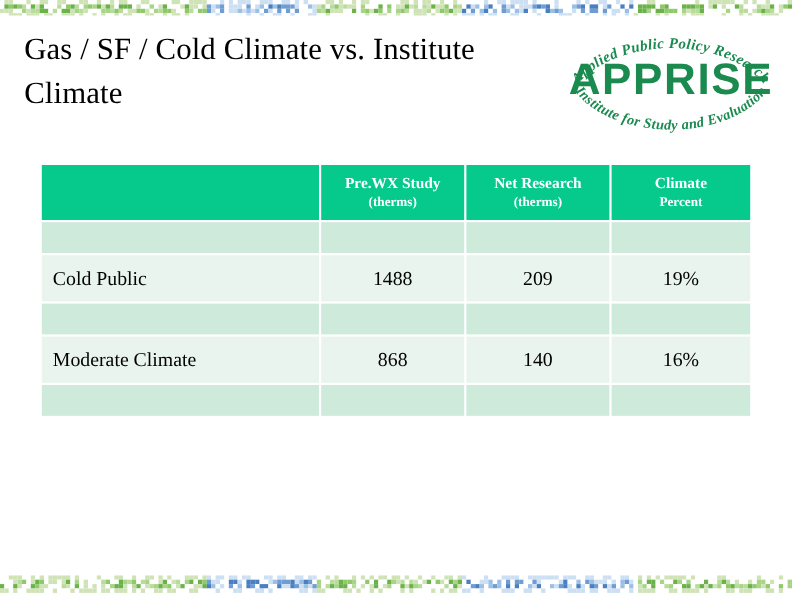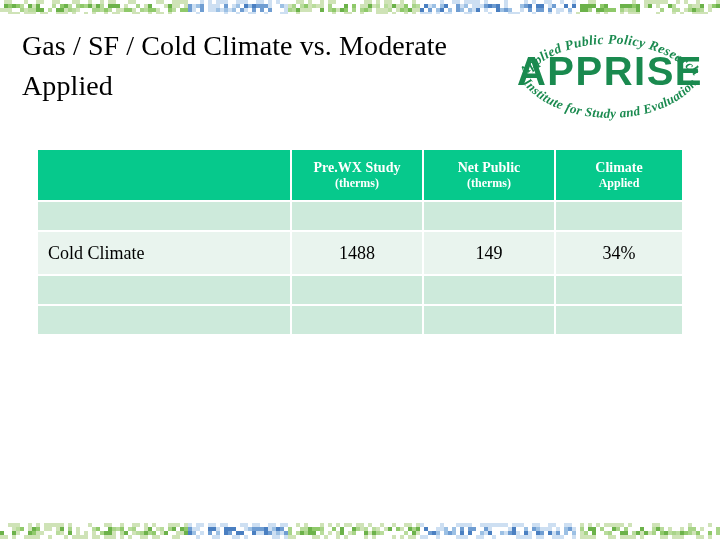--- a/index.html
+++ b/index.html
@@ -113,21 +113,21 @@
   }
   tr.datarow td.num {
     text-align: center;
   }
 </style>
 </head>
 <body>
 
 <div class="mosaic top"><i style="background:#ffffff"></i><i style="background:#cfe3b7"></i><i style="background:#cfe3b7"></i><i style="background:#ffffff"></i><i style="background:#ffffff"></i><i style="background:#ffffff"></i><i style="background:#cfe3b7"></i><i style="background:#ffffff"></i><i style="background:#ffffff"></i><i style="background:#cfe3b7"></i><i style="background:#cfe3b7"></i><i style="background:#ffffff"></i><i style="background:#ffffff"></i><i style="background:#cfe3b7"></i><i style="background:#cfe3b7"></i><i style="background:#ffffff"></i><i style="background:#ffffff"></i><i style="background:#ffffff"></i><i style="background:#cfe3b7"></i><i style="background:#cfe3b7"></i><i style="background:#ffffff"></i><i style="background:#ffffff"></i><i style="background:#cfe3b7"></i><i style="background:#ffffff"></i><i style="background:#ffffff"></i><i style="background:#cfe3b7"></i><i style="background:#ffffff"></i><i style="background:#cfe3b7"></i><i style="background:#cfe3b7"></i><i style="background:#ffffff"></i><i style="background:#ffffff"></i><i style="background:#ffffff"></i><i style="background:#cfe3b7"></i><i style="background:#cfe3b7"></i><i style="background:#ffffff"></i><i style="background:#ffffff"></i><i style="background:#ffffff"></i><i style="background:#ffffff"></i><i style="background:#ffffff"></i><i style="background:#cfe3b7"></i><i style="background:#cfe3b7"></i><i style="background:#ffffff"></i><i style="background:#ffffff"></i><i style="background:#cfe3b7"></i><i style="background:#cfe3b7"></i><i style="background:#cfe3b7"></i><i style="background:#cfe3b7"></i><i style="background:#ffffff"></i><i style="background:#ffffff"></i><i style="background:#ffffff"></i><i style="background:#cddff2"></i><i style="background:#ffffff"></i><i style="background:#cddff2"></i><i style="background:#ffffff"></i><i style="background:#cddff2"></i><i style="background:#cddff2"></i><i style="background:#cddff2"></i><i style="background:#ffffff"></i><i style="background:#ffffff"></i><i style="background:#cddff2"></i><i style="background:#cddff2"></i><i style="background:#cddff2"></i><i style="background:#ffffff"></i><i style="background:#ffffff"></i><i style="background:#cddff2"></i><i style="background:#cddff2"></i><i style="background:#ffffff"></i><i style="background:#cddff2"></i><i style="background:#ffffff"></i><i style="background:#cddff2"></i><i style="background:#ffffff"></i><i style="background:#ffffff"></i><i style="background:#ffffff"></i><i style="background:#ffffff"></i><i style="background:#cfe3b7"></i><i style="background:#cfe3b7"></i><i style="background:#ffffff"></i><i style="background:#cfe3b7"></i><i style="background:#ffffff"></i><i style="background:#ffffff"></i><i style="background:#cfe3b7"></i><i style="background:#ffffff"></i><i style="background:#cfe3b7"></i><i style="background:#cfe3b7"></i><i style="background:#ffffff"></i><i style="background:#ffffff"></i><i style="background:#ffffff"></i><i style="background:#ffffff"></i><i style="background:#ffffff"></i><i style="background:#ffffff"></i><i style="background:#ffffff"></i><i style="background:#cfe3b7"></i><i style="background:#cfe3b7"></i><i style="background:#ffffff"></i><i style="background:#cfe3b7"></i><i style="background:#ffffff"></i><i style="background:#cfe3b7"></i><i style="background:#cfe3b7"></i><i style="background:#ffffff"></i><i style="background:#ffffff"></i><i style="background:#cfe3b7"></i><i style="background:#ffffff"></i><i style="background:#ffffff"></i><i style="background:#cfe3b7"></i><i style="background:#ffffff"></i><i style="background:#ffffff"></i><i style="background:#ffffff"></i><i style="background:#ffffff"></i><i style="background:#ffffff"></i><i style="background:#ffffff"></i><i style="background:#cddff2"></i><i style="background:#ffffff"></i><i style="background:#ffffff"></i><i style="background:#cddff2"></i><i style="background:#cddff2"></i><i style="background:#ffffff"></i><i style="background:#cddff2"></i><i style="background:#cddff2"></i><i style="background:#cddff2"></i><i style="background:#cddff2"></i><i style="background:#ffffff"></i><i style="background:#cddff2"></i><i style="background:#ffffff"></i><i style="background:#ffffff"></i><i style="background:#ffffff"></i><i style="background:#ffffff"></i><i style="background:#cddff2"></i><i style="background:#ffffff"></i><i style="background:#ffffff"></i><i style="background:#ffffff"></i><i style="background:#ffffff"></i><i style="background:#cddff2"></i><i style="background:#ffffff"></i><i style="background:#cddff2"></i><i style="background:#ffffff"></i><i style="background:#ffffff"></i><i style="background:#cddff2"></i><i style="background:#cddff2"></i><i style="background:#ffffff"></i><i style="background:#ffffff"></i><i style="background:#cddff2"></i><i style="background:#ffffff"></i><i style="background:#ffffff"></i><i style="background:#cddff2"></i><i style="background:#ffffff"></i><i style="background:#ffffff"></i><i style="background:#ffffff"></i><i style="background:#cfe3b7"></i><i style="background:#cfe3b7"></i><i style="background:#ffffff"></i><i style="background:#ffffff"></i><i style="background:#ffffff"></i><i style="background:#ffffff"></i><i style="background:#ffffff"></i><i style="background:#ffffff"></i><i style="background:#ffffff"></i><i style="background:#ffffff"></i><i style="background:#ffffff"></i><i style="background:#cfe3b7"></i><i style="background:#ffffff"></i><i style="background:#ffffff"></i><i style="background:#cfe3b7"></i><i style="background:#cfe3b7"></i><i style="background:#cfe3b7"></i><i style="background:#cfe3b7"></i><i style="background:#cfe3b7"></i><i style="background:#cfe3b7"></i><i style="background:#ffffff"></i><i style="background:#ffffff"></i><i style="background:#cfe3b7"></i><i style="background:#ffffff"></i><i style="background:#cfe3b7"></i><i style="background:#ffffff"></i><i style="background:#ffffff"></i><i style="background:#cfe3b7"></i><i style="background:#ffffff"></i><i style="background:#ffffff"></i><i style="background:#ffffff"></i><i style="background:#ffffff"></i><i style="background:#cfe3b7"></i><i style="background:#ffffff"></i><i style="background:#6cb24a"></i><i style="background:#8fc96a"></i><i style="background:#6cb24a"></i><i style="background:#8fc96a"></i><i style="background:#b9dc9c"></i><i style="background:#ffffff"></i><i style="background:#6cb24a"></i><i style="background:#cfe3b7"></i><i style="background:#6cb24a"></i><i style="background:#ffffff"></i><i style="background:#ffffff"></i><i style="background:#ffffff"></i><i style="background:#b9dc9c"></i><i style="background:#ffffff"></i><i style="background:#8fc96a"></i><i style="background:#6cb24a"></i><i style="background:#b9dc9c"></i><i style="background:#ffffff"></i><i style="background:#a8d488"></i><i style="background:#8fc96a"></i><i style="background:#a8d488"></i><i style="background:#6cb24a"></i><i style="background:#cfe3b7"></i><i style="background:#6cb24a"></i><i style="background:#b9dc9c"></i><i style="background:#ffffff"></i><i style="background:#6cb24a"></i><i style="background:#6cb24a"></i><i style="background:#6cb24a"></i><i style="background:#ffffff"></i><i style="background:#cfe3b7"></i><i style="background:#ffffff"></i><i style="background:#ffffff"></i><i style="background:#a8d488"></i><i style="background:#ffffff"></i><i style="background:#cfe3b7"></i><i style="background:#6cb24a"></i><i style="background:#ffffff"></i><i style="background:#ffffff"></i><i style="background:#ffffff"></i><i style="background:#cfe3b7"></i><i style="background:#6cb24a"></i><i style="background:#cfe3b7"></i><i style="background:#cfe3b7"></i><i style="background:#ffffff"></i><i style="background:#cfe3b7"></i><i style="background:#6f9dd2"></i><i style="background:#cddff2"></i><i style="background:#9cc0e4"></i><i style="background:#6f9dd2"></i><i style="background:#ffffff"></i><i style="background:#cddff2"></i><i style="background:#cddff2"></i><i style="background:#cddff2"></i><i style="background:#ffffff"></i><i style="background:#6f9dd2"></i><i style="background:#ffffff"></i><i style="background:#cddff2"></i><i style="background:#9cc0e4"></i><i style="background:#ffffff"></i><i style="background:#4a7fc1"></i><i style="background:#9cc0e4"></i><i style="background:#4a7fc1"></i><i style="background:#6f9dd2"></i><i style="background:#6f9dd2"></i><i style="background:#6f9dd2"></i><i style="background:#cddff2"></i><i style="background:#ffffff"></i><i style="background:#ffffff"></i><i style="background:#9cc0e4"></i><i style="background:#cddff2"></i><i style="background:#cfe3b7"></i><i style="background:#a8d488"></i><i style="background:#ffffff"></i><i style="background:#b9dc9c"></i><i style="background:#8fc96a"></i><i style="background:#cfe3b7"></i><i style="background:#b9dc9c"></i><i style="background:#cfe3b7"></i><i style="background:#cfe3b7"></i><i style="background:#ffffff"></i><i style="background:#a8d488"></i><i style="background:#ffffff"></i><i style="background:#ffffff"></i><i style="background:#ffffff"></i><i style="background:#6cb24a"></i><i style="background:#ffffff"></i><i style="background:#8fc96a"></i><i style="background:#ffffff"></i><i style="background:#cfe3b7"></i><i style="background:#cfe3b7"></i><i style="background:#6cb24a"></i><i style="background:#cfe3b7"></i><i style="background:#b9dc9c"></i><i style="background:#ffffff"></i><i style="background:#b9dc9c"></i><i style="background:#cfe3b7"></i><i style="background:#6cb24a"></i><i style="background:#cfe3b7"></i><i style="background:#cfe3b7"></i><i style="background:#8fc96a"></i><i style="background:#ffffff"></i><i style="background:#a8d488"></i><i style="background:#b9dc9c"></i><i style="background:#ffffff"></i><i style="background:#4a7fc1"></i><i style="background:#cddff2"></i><i style="background:#9cc0e4"></i><i style="background:#ffffff"></i><i style="background:#9cc0e4"></i><i style="background:#4a7fc1"></i><i style="background:#ffffff"></i><i style="background:#ffffff"></i><i style="background:#6f9dd2"></i><i style="background:#cddff2"></i><i style="background:#9cc0e4"></i><i style="background:#ffffff"></i><i style="background:#cddff2"></i><i style="background:#cddff2"></i><i style="background:#cddff2"></i><i style="background:#6f9dd2"></i><i style="background:#4a7fc1"></i><i style="background:#6f9dd2"></i><i style="background:#4a7fc1"></i><i style="background:#ffffff"></i><i style="background:#cddff2"></i><i style="background:#ffffff"></i><i style="background:#ffffff"></i><i style="background:#ffffff"></i><i style="background:#9cc0e4"></i><i style="background:#6f9dd2"></i><i style="background:#4a7fc1"></i><i style="background:#ffffff"></i><i style="background:#4a7fc1"></i><i style="background:#4a7fc1"></i><i style="background:#ffffff"></i><i style="background:#cddff2"></i><i style="background:#6f9dd2"></i><i style="background:#ffffff"></i><i style="background:#ffffff"></i><i style="background:#4a7fc1"></i><i style="background:#ffffff"></i><i style="background:#4a7fc1"></i><i style="background:#ffffff"></i><i style="background:#6cb24a"></i><i style="background:#6cb24a"></i><i style="background:#6cb24a"></i><i style="background:#6cb24a"></i><i style="background:#ffffff"></i><i style="background:#8fc96a"></i><i style="background:#6cb24a"></i><i style="background:#ffffff"></i><i style="background:#ffffff"></i><i style="background:#ffffff"></i><i style="background:#6cb24a"></i><i style="background:#6cb24a"></i><i style="background:#6cb24a"></i><i style="background:#8fc96a"></i><i style="background:#6cb24a"></i><i style="background:#ffffff"></i><i style="background:#cfe3b7"></i><i style="background:#6cb24a"></i><i style="background:#ffffff"></i><i style="background:#cfe3b7"></i><i style="background:#ffffff"></i><i style="background:#ffffff"></i><i style="background:#6cb24a"></i><i style="background:#b9dc9c"></i><i style="background:#ffffff"></i><i style="background:#ffffff"></i><i style="background:#ffffff"></i><i style="background:#b9dc9c"></i><i style="background:#cfe3b7"></i><i style="background:#cfe3b7"></i><i style="background:#6cb24a"></i><i style="background:#ffffff"></i><i style="background:#cfe3b7"></i><i style="background:#8fc96a"></i><i style="background:#6cb24a"></i><i style="background:#cfe3b7"></i><i style="background:#cfe3b7"></i><i style="background:#cfe3b7"></i><i style="background:#ffffff"></i><i style="background:#ffffff"></i><i style="background:#a8d488"></i><i style="background:#cfe3b7"></i><i style="background:#b9dc9c"></i><i style="background:#b9dc9c"></i><i style="background:#6cb24a"></i><i style="background:#6cb24a"></i><i style="background:#ffffff"></i><i style="background:#b9dc9c"></i><i style="background:#ffffff"></i><i style="background:#6cb24a"></i><i style="background:#6cb24a"></i><i style="background:#cfe3b7"></i><i style="background:#a8d488"></i><i style="background:#b9dc9c"></i><i style="background:#cfe3b7"></i><i style="background:#ffffff"></i><i style="background:#ffffff"></i><i style="background:#ffffff"></i><i style="background:#a8d488"></i><i style="background:#a8d488"></i><i style="background:#b9dc9c"></i><i style="background:#8fc96a"></i><i style="background:#b9dc9c"></i><i style="background:#ffffff"></i><i style="background:#cfe3b7"></i><i style="background:#cfe3b7"></i><i style="background:#8fc96a"></i><i style="background:#8fc96a"></i><i style="background:#cfe3b7"></i><i style="background:#ffffff"></i><i style="background:#a8d488"></i><i style="background:#b9dc9c"></i><i style="background:#8fc96a"></i><i style="background:#8fc96a"></i><i style="background:#cfe3b7"></i><i style="background:#ffffff"></i><i style="background:#ffffff"></i><i style="background:#8fc96a"></i><i style="background:#b9dc9c"></i><i style="background:#ffffff"></i><i style="background:#8fc96a"></i><i style="background:#8fc96a"></i><i style="background:#6f9dd2"></i><i style="background:#cddff2"></i><i style="background:#ffffff"></i><i style="background:#6f9dd2"></i><i style="background:#ffffff"></i><i style="background:#cddff2"></i><i style="background:#cddff2"></i><i style="background:#9cc0e4"></i><i style="background:#cddff2"></i><i style="background:#9cc0e4"></i><i style="background:#cddff2"></i><i style="background:#9cc0e4"></i><i style="background:#ffffff"></i><i style="background:#6f9dd2"></i><i style="background:#cddff2"></i><i style="background:#ffffff"></i><i style="background:#6f9dd2"></i><i style="background:#ffffff"></i><i style="background:#6f9dd2"></i><i style="background:#ffffff"></i><i style="background:#6f9dd2"></i><i style="background:#ffffff"></i><i style="background:#ffffff"></i><i style="background:#ffffff"></i><i style="background:#cddff2"></i><i style="background:#a8d488"></i><i style="background:#b9dc9c"></i><i style="background:#6cb24a"></i><i style="background:#cfe3b7"></i><i style="background:#cfe3b7"></i><i style="background:#cfe3b7"></i><i style="background:#ffffff"></i><i style="background:#ffffff"></i><i style="background:#6cb24a"></i><i style="background:#ffffff"></i><i style="background:#a8d488"></i><i style="background:#8fc96a"></i><i style="background:#cfe3b7"></i><i style="background:#6cb24a"></i><i style="background:#8fc96a"></i><i style="background:#ffffff"></i><i style="background:#a8d488"></i><i style="background:#ffffff"></i><i style="background:#a8d488"></i><i style="background:#8fc96a"></i><i style="background:#b9dc9c"></i><i style="background:#ffffff"></i><i style="background:#cfe3b7"></i><i style="background:#cfe3b7"></i><i style="background:#cfe3b7"></i><i style="background:#b9dc9c"></i><i style="background:#ffffff"></i><i style="background:#cfe3b7"></i><i style="background:#8fc96a"></i><i style="background:#a8d488"></i><i style="background:#6cb24a"></i><i style="background:#cfe3b7"></i><i style="background:#cfe3b7"></i><i style="background:#4a7fc1"></i><i style="background:#ffffff"></i><i style="background:#6f9dd2"></i><i style="background:#ffffff"></i><i style="background:#9cc0e4"></i><i style="background:#4a7fc1"></i><i style="background:#ffffff"></i><i style="background:#9cc0e4"></i><i style="background:#ffffff"></i><i style="background:#6f9dd2"></i><i style="background:#9cc0e4"></i><i style="background:#ffffff"></i><i style="background:#9cc0e4"></i><i style="background:#cddff2"></i><i style="background:#4a7fc1"></i><i style="background:#ffffff"></i><i style="background:#cddff2"></i><i style="background:#ffffff"></i><i style="background:#ffffff"></i><i style="background:#4a7fc1"></i><i style="background:#9cc0e4"></i><i style="background:#6f9dd2"></i><i style="background:#9cc0e4"></i><i style="background:#ffffff"></i><i style="background:#ffffff"></i><i style="background:#cddff2"></i><i style="background:#ffffff"></i><i style="background:#6f9dd2"></i><i style="background:#ffffff"></i><i style="background:#6f9dd2"></i><i style="background:#6f9dd2"></i><i style="background:#ffffff"></i><i style="background:#6f9dd2"></i><i style="background:#ffffff"></i><i style="background:#cddff2"></i><i style="background:#cddff2"></i><i style="background:#ffffff"></i><i style="background:#9cc0e4"></i><i style="background:#ffffff"></i><i style="background:#ffffff"></i><i style="background:#6cb24a"></i><i style="background:#6cb24a"></i><i style="background:#a8d488"></i><i style="background:#ffffff"></i><i style="background:#6cb24a"></i><i style="background:#6cb24a"></i><i style="background:#8fc96a"></i><i style="background:#8fc96a"></i><i style="background:#8fc96a"></i><i style="background:#ffffff"></i><i style="background:#a8d488"></i><i style="background:#cfe3b7"></i><i style="background:#b9dc9c"></i><i style="background:#b9dc9c"></i><i style="background:#6cb24a"></i><i style="background:#ffffff"></i><i style="background:#ffffff"></i><i style="background:#ffffff"></i><i style="background:#ffffff"></i><i style="background:#ffffff"></i><i style="background:#a8d488"></i><i style="background:#ffffff"></i><i style="background:#ffffff"></i><i style="background:#b9dc9c"></i><i style="background:#b9dc9c"></i><i style="background:#ffffff"></i><i style="background:#cfe3b7"></i><i style="background:#a8d488"></i><i style="background:#6cb24a"></i><i style="background:#a8d488"></i><i style="background:#b9dc9c"></i><i style="background:#ffffff"></i><i style="background:#cfe3b7"></i><i style="background:#ffffff"></i><i style="background:#ffffff"></i><i style="background:#ffffff"></i><i style="background:#ffffff"></i><i style="background:#cfe3b7"></i><i style="background:#cfe3b7"></i><i style="background:#cfe3b7"></i><i style="background:#ffffff"></i><i style="background:#cfe3b7"></i><i style="background:#cfe3b7"></i><i style="background:#cfe3b7"></i><i style="background:#ffffff"></i><i style="background:#cfe3b7"></i><i style="background:#cfe3b7"></i><i style="background:#ffffff"></i><i style="background:#ffffff"></i><i style="background:#cfe3b7"></i><i style="background:#cfe3b7"></i><i style="background:#cfe3b7"></i><i style="background:#ffffff"></i><i style="background:#cfe3b7"></i><i style="background:#ffffff"></i><i style="background:#ffffff"></i><i style="background:#cfe3b7"></i><i style="background:#ffffff"></i><i style="background:#cfe3b7"></i><i style="background:#ffffff"></i><i style="background:#ffffff"></i><i style="background:#cfe3b7"></i><i style="background:#ffffff"></i><i style="background:#cfe3b7"></i><i style="background:#cfe3b7"></i><i style="background:#ffffff"></i><i style="background:#ffffff"></i><i style="background:#ffffff"></i><i style="background:#cfe3b7"></i><i style="background:#cfe3b7"></i><i style="background:#ffffff"></i><i style="background:#ffffff"></i><i style="background:#cfe3b7"></i><i style="background:#ffffff"></i><i style="background:#cfe3b7"></i><i style="background:#cfe3b7"></i><i style="background:#ffffff"></i><i style="background:#cfe3b7"></i><i style="background:#ffffff"></i><i style="background:#ffffff"></i><i style="background:#ffffff"></i><i style="background:#ffffff"></i><i style="background:#ffffff"></i><i style="background:#ffffff"></i><i style="background:#cddff2"></i><i style="background:#ffffff"></i><i style="background:#ffffff"></i><i style="background:#ffffff"></i><i style="background:#ffffff"></i><i style="background:#ffffff"></i><i style="background:#ffffff"></i><i style="background:#cddff2"></i><i style="background:#ffffff"></i><i style="background:#ffffff"></i><i style="background:#cddff2"></i><i style="background:#ffffff"></i><i style="background:#ffffff"></i><i style="background:#cddff2"></i><i style="background:#cddff2"></i><i style="background:#ffffff"></i><i style="background:#ffffff"></i><i style="background:#cddff2"></i><i style="background:#ffffff"></i><i style="background:#ffffff"></i><i style="background:#ffffff"></i><i style="background:#cddff2"></i><i style="background:#cddff2"></i><i style="background:#ffffff"></i><i style="background:#ffffff"></i><i style="background:#cfe3b7"></i><i style="background:#ffffff"></i><i style="background:#ffffff"></i><i style="background:#ffffff"></i><i style="background:#ffffff"></i><i style="background:#ffffff"></i><i style="background:#ffffff"></i><i style="background:#ffffff"></i><i style="background:#ffffff"></i><i style="background:#cfe3b7"></i><i style="background:#ffffff"></i><i style="background:#ffffff"></i><i style="background:#cfe3b7"></i><i style="background:#cfe3b7"></i><i style="background:#ffffff"></i><i style="background:#ffffff"></i><i style="background:#cfe3b7"></i><i style="background:#ffffff"></i><i style="background:#ffffff"></i><i style="background:#ffffff"></i><i style="background:#cfe3b7"></i><i style="background:#cfe3b7"></i><i style="background:#cfe3b7"></i><i style="background:#ffffff"></i><i style="background:#cfe3b7"></i><i style="background:#ffffff"></i><i style="background:#ffffff"></i><i style="background:#cfe3b7"></i><i style="background:#ffffff"></i><i style="background:#cfe3b7"></i><i style="background:#ffffff"></i><i style="background:#cddff2"></i><i style="background:#cddff2"></i><i style="background:#cddff2"></i><i style="background:#ffffff"></i><i style="background:#cddff2"></i><i style="background:#ffffff"></i><i style="background:#cddff2"></i><i style="background:#cddff2"></i><i style="background:#ffffff"></i><i style="background:#ffffff"></i><i style="background:#ffffff"></i><i style="background:#cddff2"></i><i style="background:#cddff2"></i><i style="background:#ffffff"></i><i style="background:#ffffff"></i><i style="background:#ffffff"></i><i style="background:#ffffff"></i><i style="background:#cddff2"></i><i style="background:#ffffff"></i><i style="background:#ffffff"></i><i style="background:#ffffff"></i><i style="background:#ffffff"></i><i style="background:#cddff2"></i><i style="background:#cddff2"></i><i style="background:#cddff2"></i><i style="background:#ffffff"></i><i style="background:#ffffff"></i><i style="background:#ffffff"></i><i style="background:#cddff2"></i><i style="background:#ffffff"></i><i style="background:#ffffff"></i><i style="background:#ffffff"></i><i style="background:#cddff2"></i><i style="background:#ffffff"></i><i style="background:#cddff2"></i><i style="background:#ffffff"></i><i style="background:#ffffff"></i><i style="background:#cddff2"></i><i style="background:#ffffff"></i><i style="background:#cfe3b7"></i><i style="background:#ffffff"></i><i style="background:#ffffff"></i><i style="background:#ffffff"></i><i style="background:#ffffff"></i><i style="background:#cfe3b7"></i><i style="background:#ffffff"></i><i style="background:#cfe3b7"></i><i style="background:#ffffff"></i><i style="background:#ffffff"></i><i style="background:#ffffff"></i><i style="background:#cfe3b7"></i><i style="background:#ffffff"></i><i style="background:#cfe3b7"></i><i style="background:#cfe3b7"></i><i style="background:#cfe3b7"></i><i style="background:#ffffff"></i><i style="background:#ffffff"></i><i style="background:#ffffff"></i><i style="background:#ffffff"></i><i style="background:#cfe3b7"></i><i style="background:#ffffff"></i><i style="background:#ffffff"></i><i style="background:#ffffff"></i><i style="background:#cfe3b7"></i><i style="background:#ffffff"></i><i style="background:#cfe3b7"></i><i style="background:#ffffff"></i><i style="background:#ffffff"></i><i style="background:#cfe3b7"></i><i style="background:#cfe3b7"></i><i style="background:#cfe3b7"></i><i style="background:#cfe3b7"></i><i style="background:#ffffff"></i><i style="background:#ffffff"></i><i style="background:#ffffff"></i></div>
 
-<div class="title">Gas / SF / Cold Climate vs. Moderate Applied</div>
+<div class="title">Gas / SF / Cold Climate vs. Institute Climate</div>
 
 <div class="logo">
   <svg width="212" height="104" viewBox="0 0 212 104" xmlns="http://www.w3.org/2000/svg">
     <defs>
       <path id="arcTop" d="M 14 66 A 96 62 0 0 1 198 66" fill="none"></path>
       <path id="arcBot" d="M 12 48 A 96 60 0 0 0 200 48" fill="none"></path>
     </defs>
     <text font-family="Liberation Serif, DejaVu Serif, serif" font-size="13.5" font-weight="bold" font-style="italic" fill="#1a8a4f" letter-spacing="0.4">
       <textPath href="#arcTop" startOffset="50%" text-anchor="middle">Applied Public Policy Research</textPath>
     </text>
@@ -147,51 +147,57 @@
         <col class="c3">
     </colgroup>
     <thead>
       <tr>
         <th class="blank"></th>
         <th>
           <span>Pre.WX Study</span>
           <span class="sub">(therms)</span>
         </th>
         <th>
-          <span>Net Public</span>
+          <span>Net Research</span>
           <span class="sub">(therms)</span>
         </th>
         <th>
           <span>Climate</span>
-          <span class="sub">Applied</span>
+          <span class="sub">Percent</span>
         </th>
       </tr>
     </thead>
     <tbody>
       <tr class="spacer">
         <td></td>
           <td></td>
         <td></td>
           <td></td>
       </tr>
 
       <tr class="datarow">
-        <td class="label">Cold Climate</td>
+        <td class="label">Cold Public</td>
         <td class="num">1488</td>
-        <td class="num">149</td>
-        <td class="num">34%</td>
+        <td class="num">209</td>
+        <td class="num">19%</td>
       </tr>
 
       <tr class="spacer">
         <td></td>
           <td></td>
         <td></td>
           <td></td>
       </tr>
 
+      <tr class="datarow">
+        <td class="label">Moderate Climate</td>
+        <td class="num">868</td>
+        <td class="num">140</td>
+        <td class="num">16%</td>
+      </tr>
 
       <tr class="spacer">
         <td></td>
           <td></td>
         <td></td>
           <td></td>
       </tr>
     </tbody>
   </table>
 </div>

